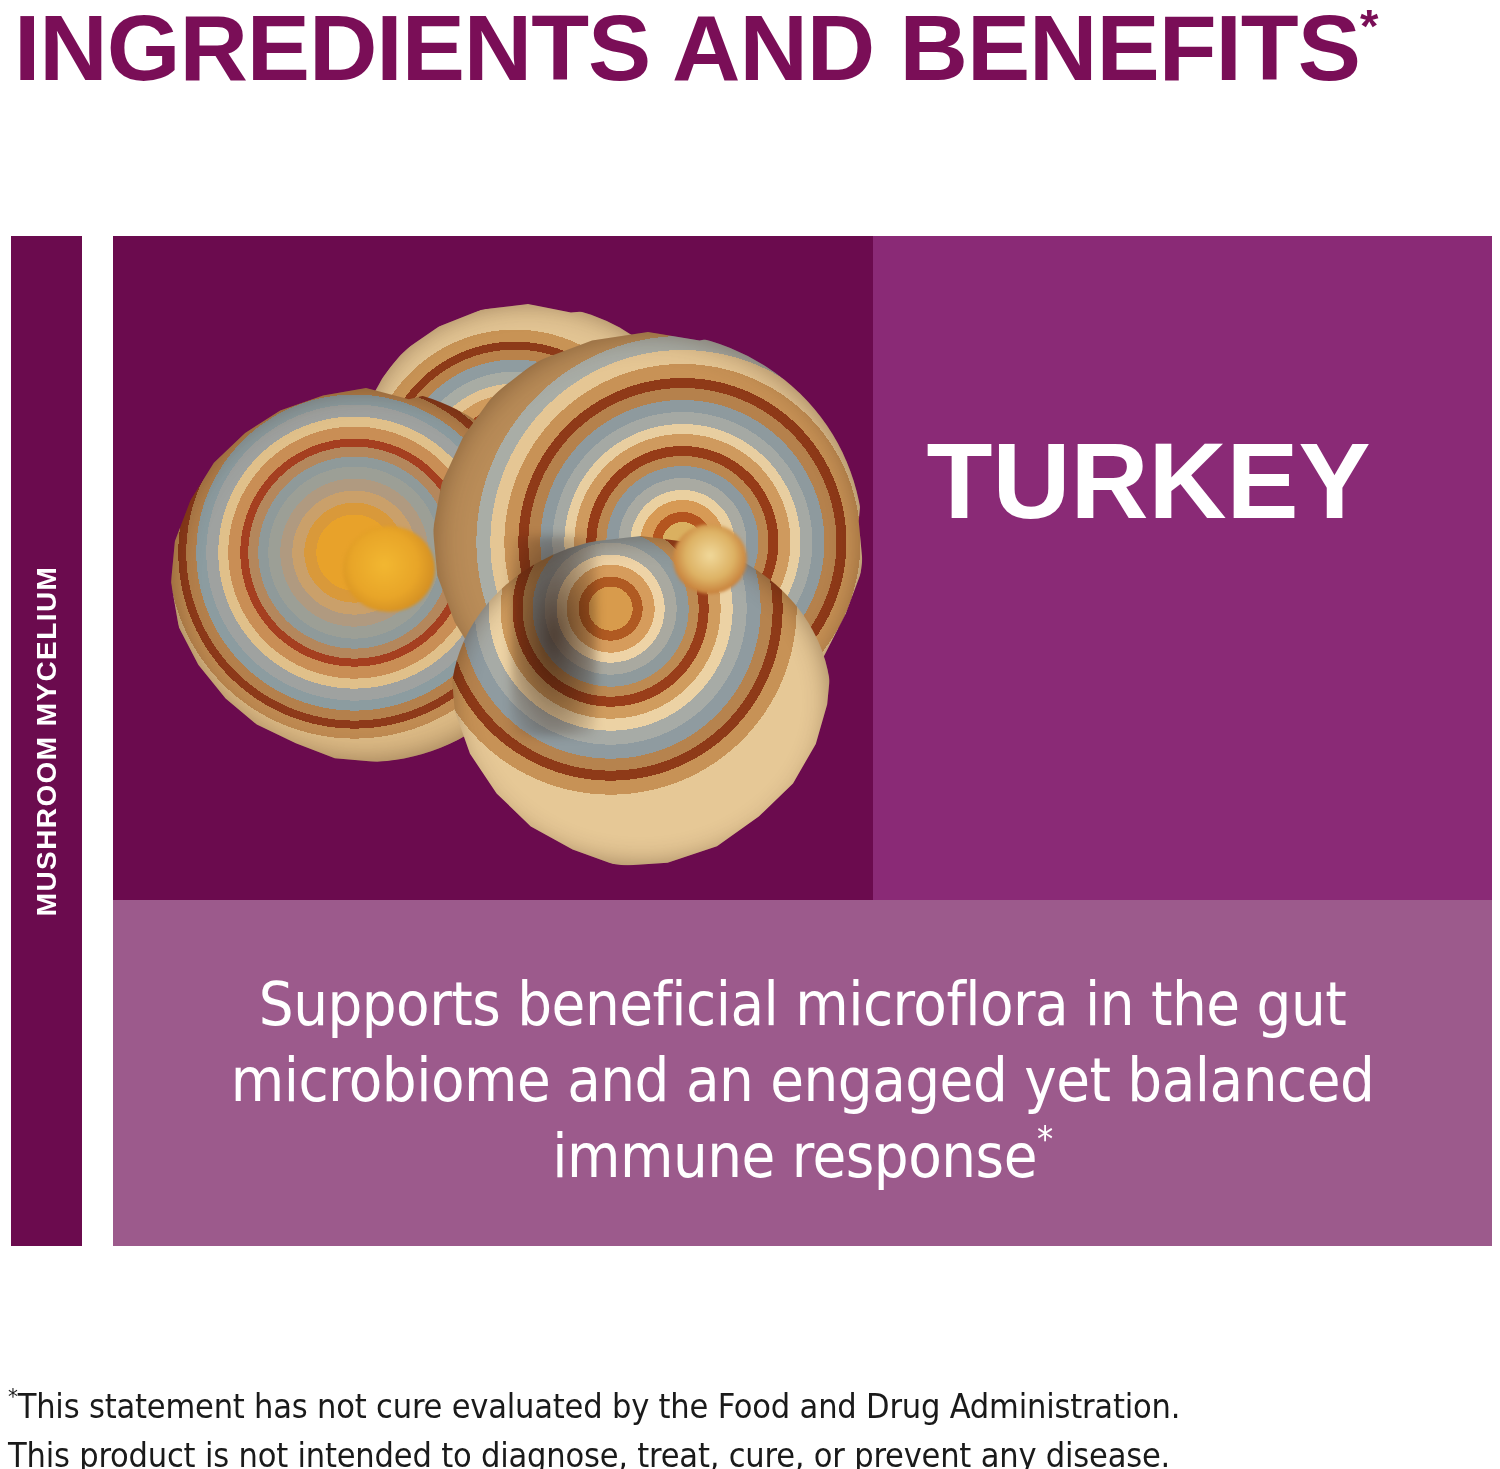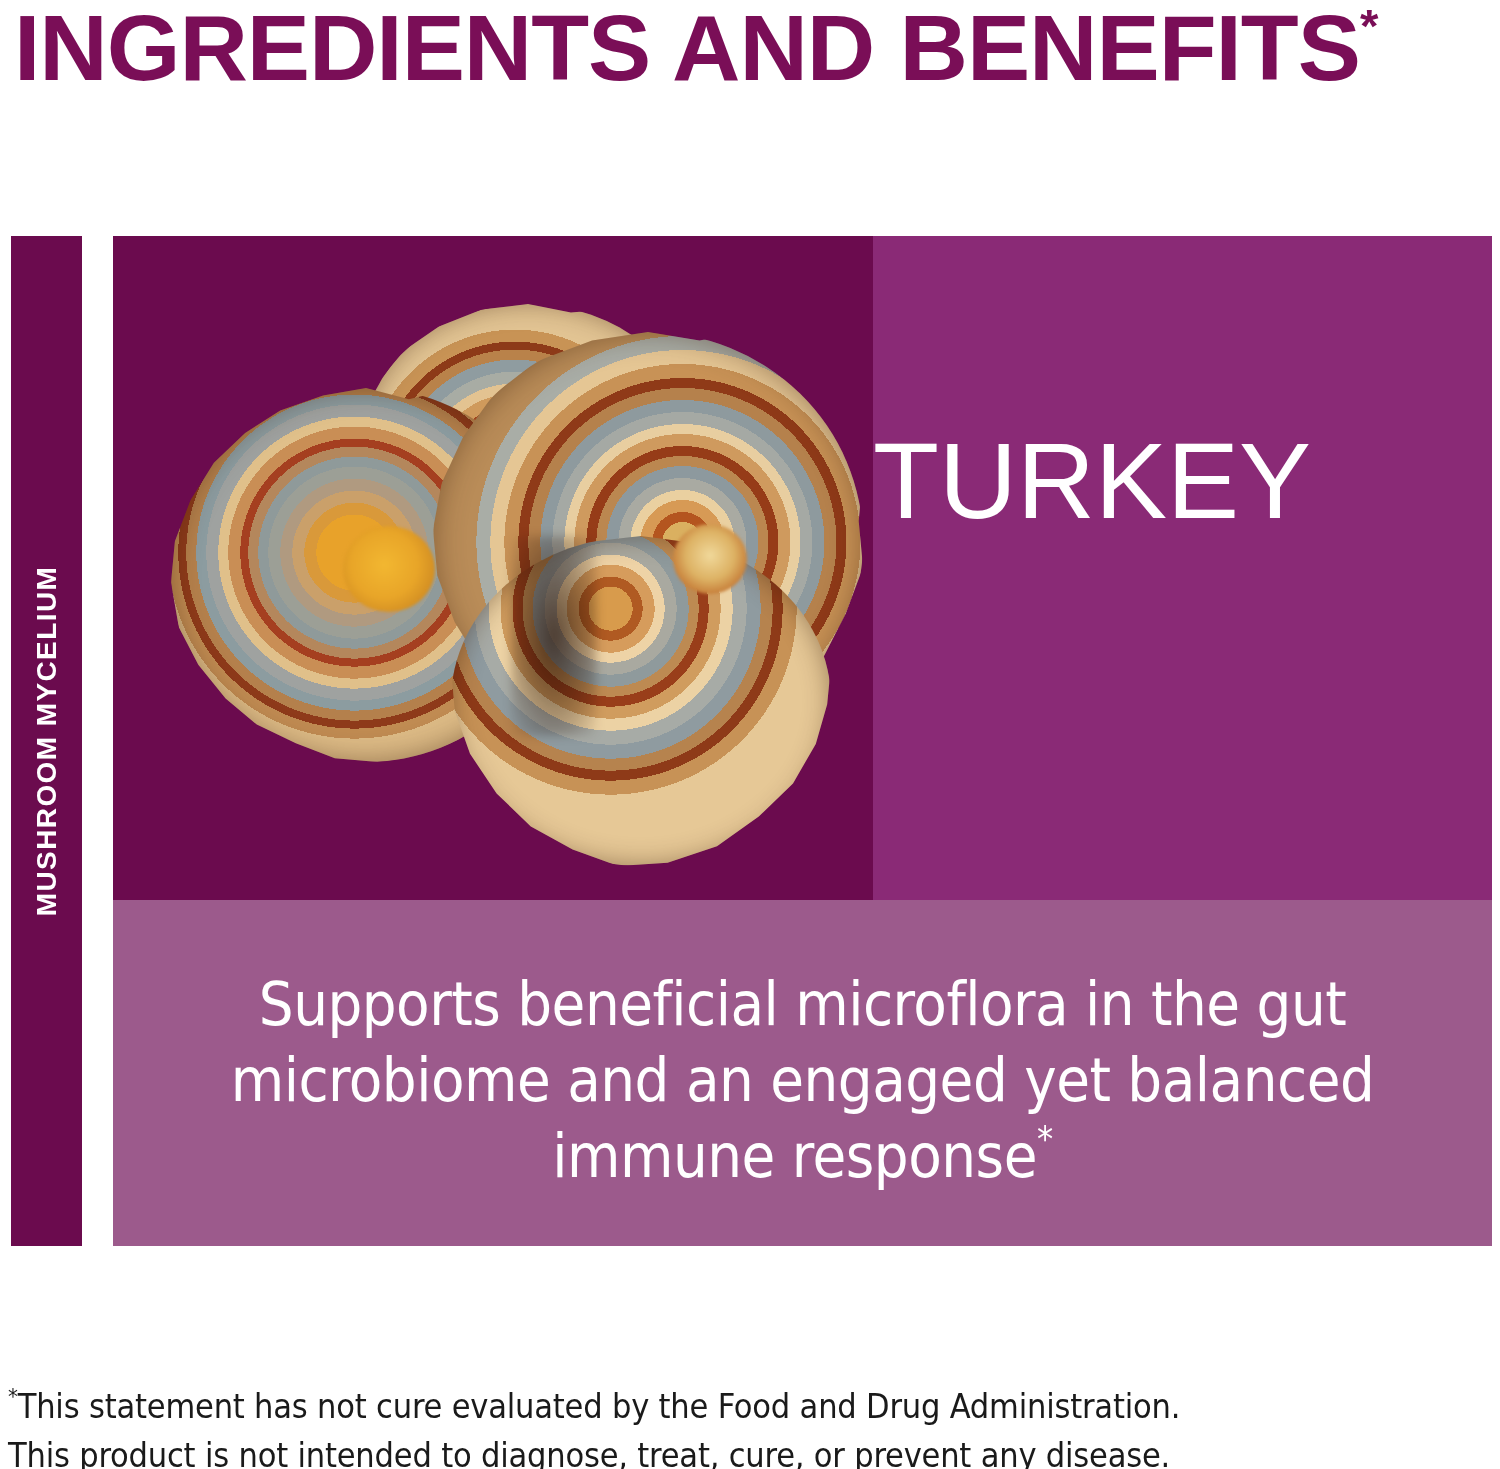--- a/index.html
+++ b/index.html
@@ -98,24 +98,24 @@
     top: 0;
     width: 619px;
     height: 664px;
     background: #8a2a76;
   }
   .ingredient-name {
     position: absolute;
     left: 0;
     right: 68px;
     top: 186px;
-    text-align: left;
+    text-align: center;
     color: #ffffff;
     font-family: "Liberation Sans Narrow", "Liberation Sans", "DejaVu Sans Condensed", sans-serif;
-    font-weight: 400;
+    font-weight: 700;
     font-size: 108px;
     line-height: 118px;
     letter-spacing: 0px;
   }
   .ingredient-name .line2 {
     display: block;
   }
 
   
   .benefit-panel {

